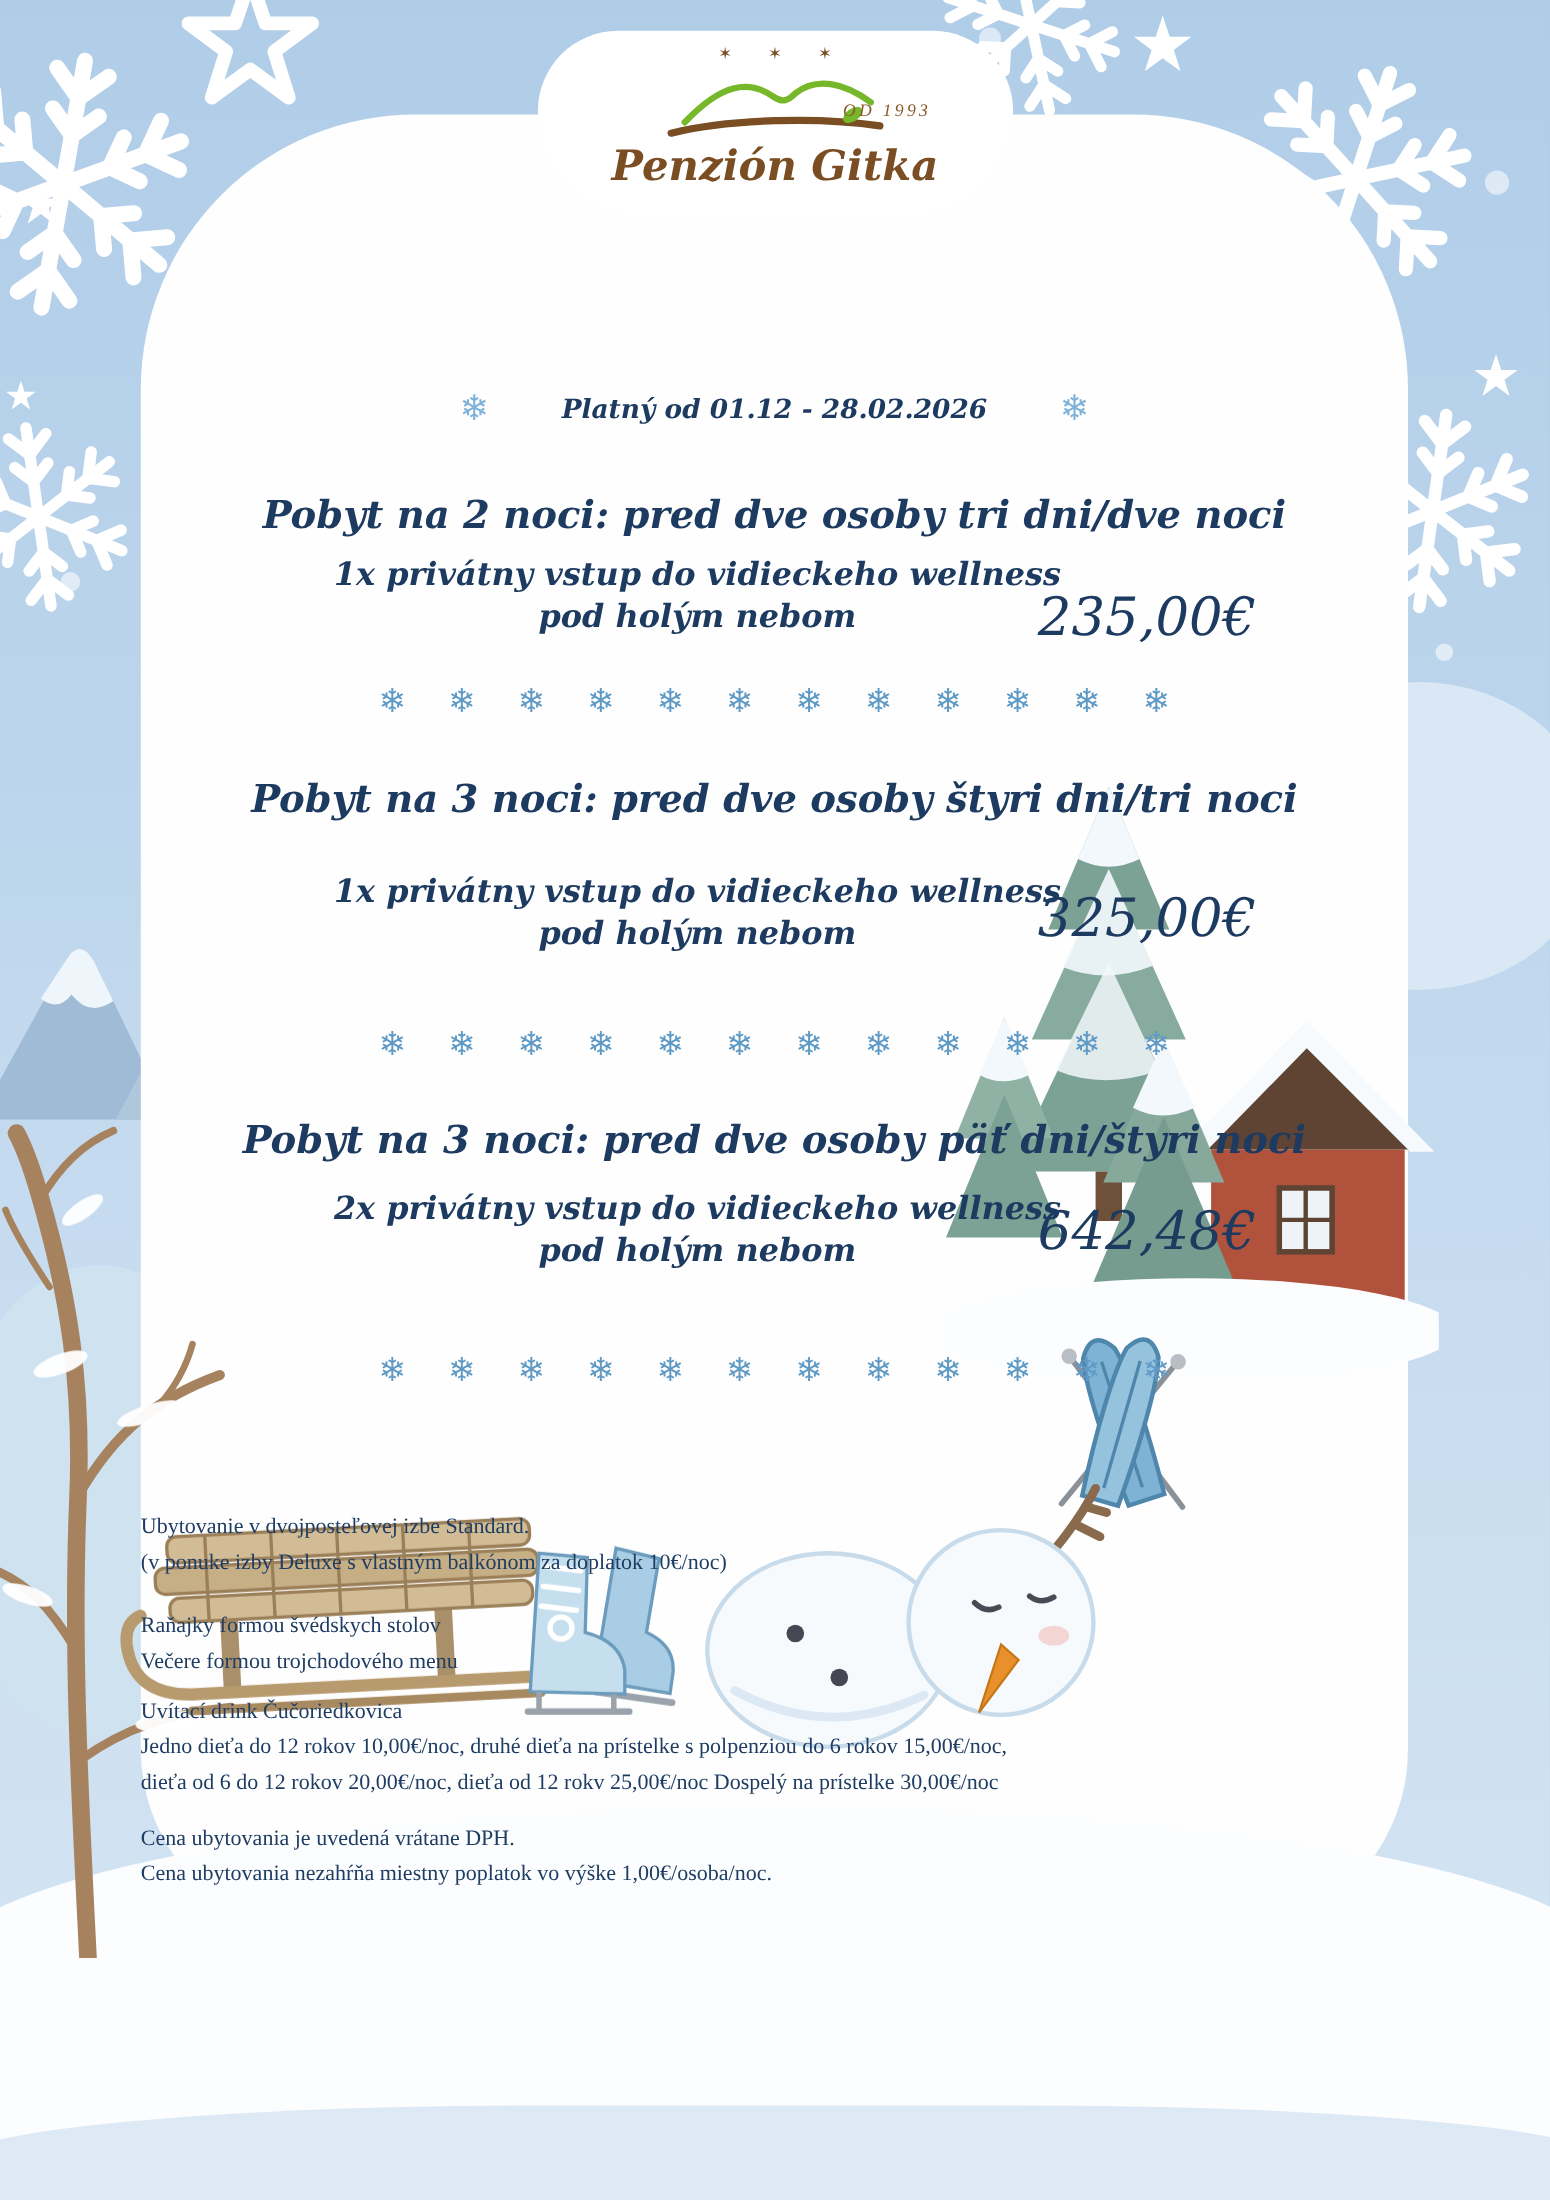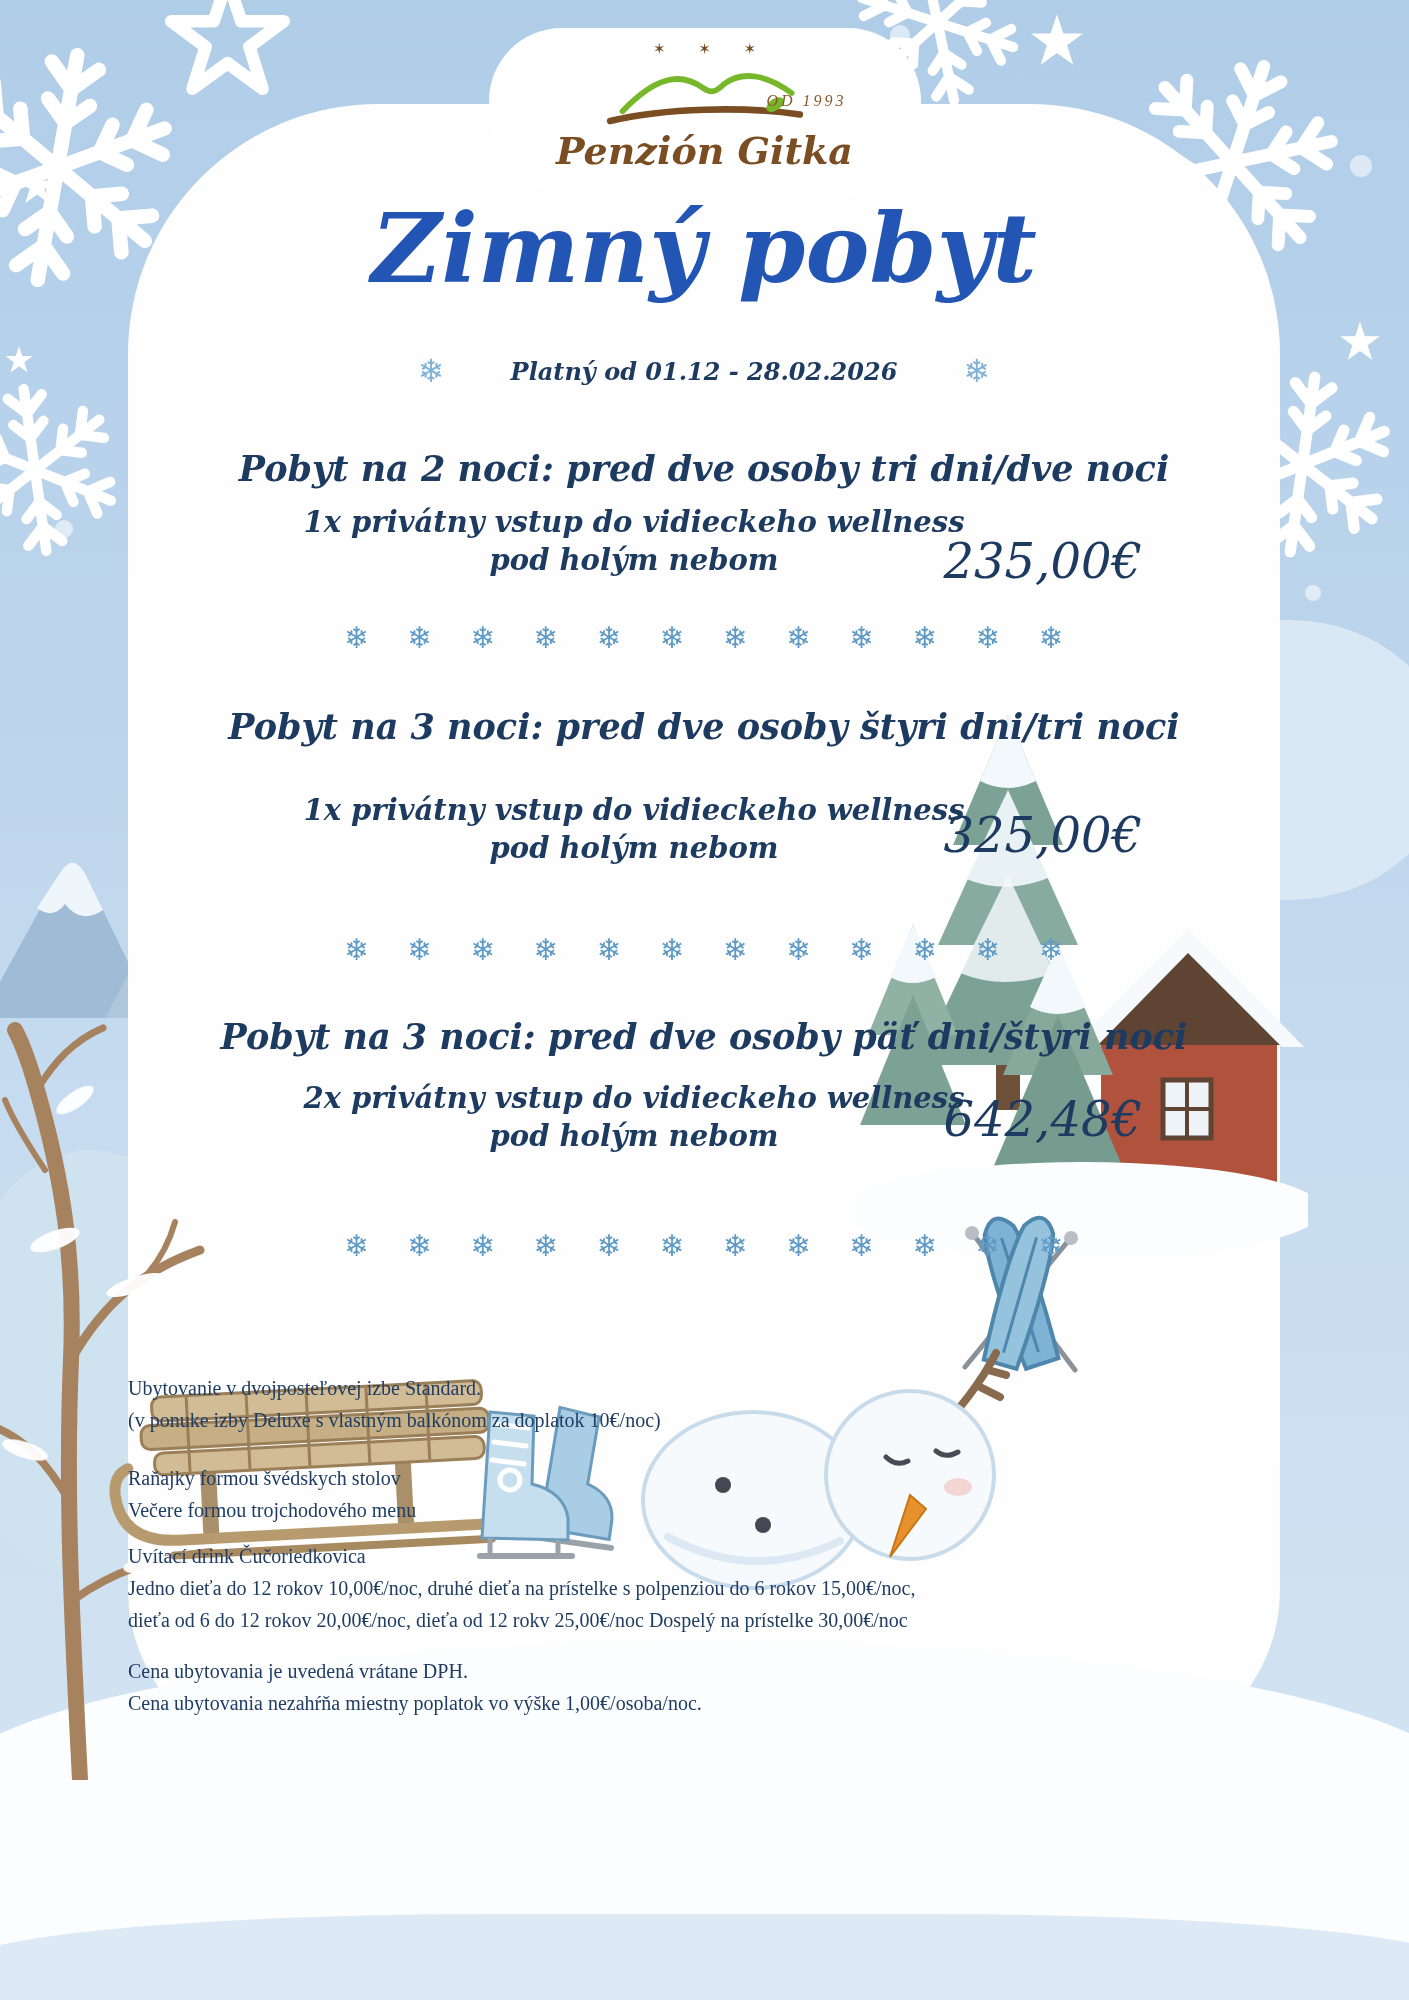--- a/index.html
+++ b/index.html
@@ -233,21 +233,20 @@
     <svg class="logo-art" viewBox="0 0 240 80">
       <path d="M20 62 C 60 20, 90 14, 118 34 C 128 41, 134 38, 142 30 C 165 12, 195 18, 225 40" fill="none" stroke="#76b82a" stroke-width="7" stroke-linecap="round"></path>
       <path d="M5 74 C 70 58, 170 56, 235 66" fill="none" stroke="#7a4e22" stroke-width="8" stroke-linecap="round"></path>
       <ellipse cx="205" cy="54" rx="12" ry="7" transform="rotate(-35 205 54)" fill="#76b82a"></ellipse>
     </svg>
     <div class="logo-since">OD 1993</div>
     <div class="logo-name">Penzión Gitka</div>
   </div>
 
   <div class="content">
-    <h1 class="poster-title">Zimný pobyt</h1>
 
     <div class="validity">
       <span class="flake-glyph">❄</span>
       <span class="text">Platný od 01.12 - 28.02.2026</span>
       <span class="flake-glyph">❄</span>
     </div>
 
     <section class="offer o1">
       <h2 class="offer-heading">Pobyt na 2 noci: pred dve osoby tri dni/dve noci</h2>
       <div class="offer-body">

